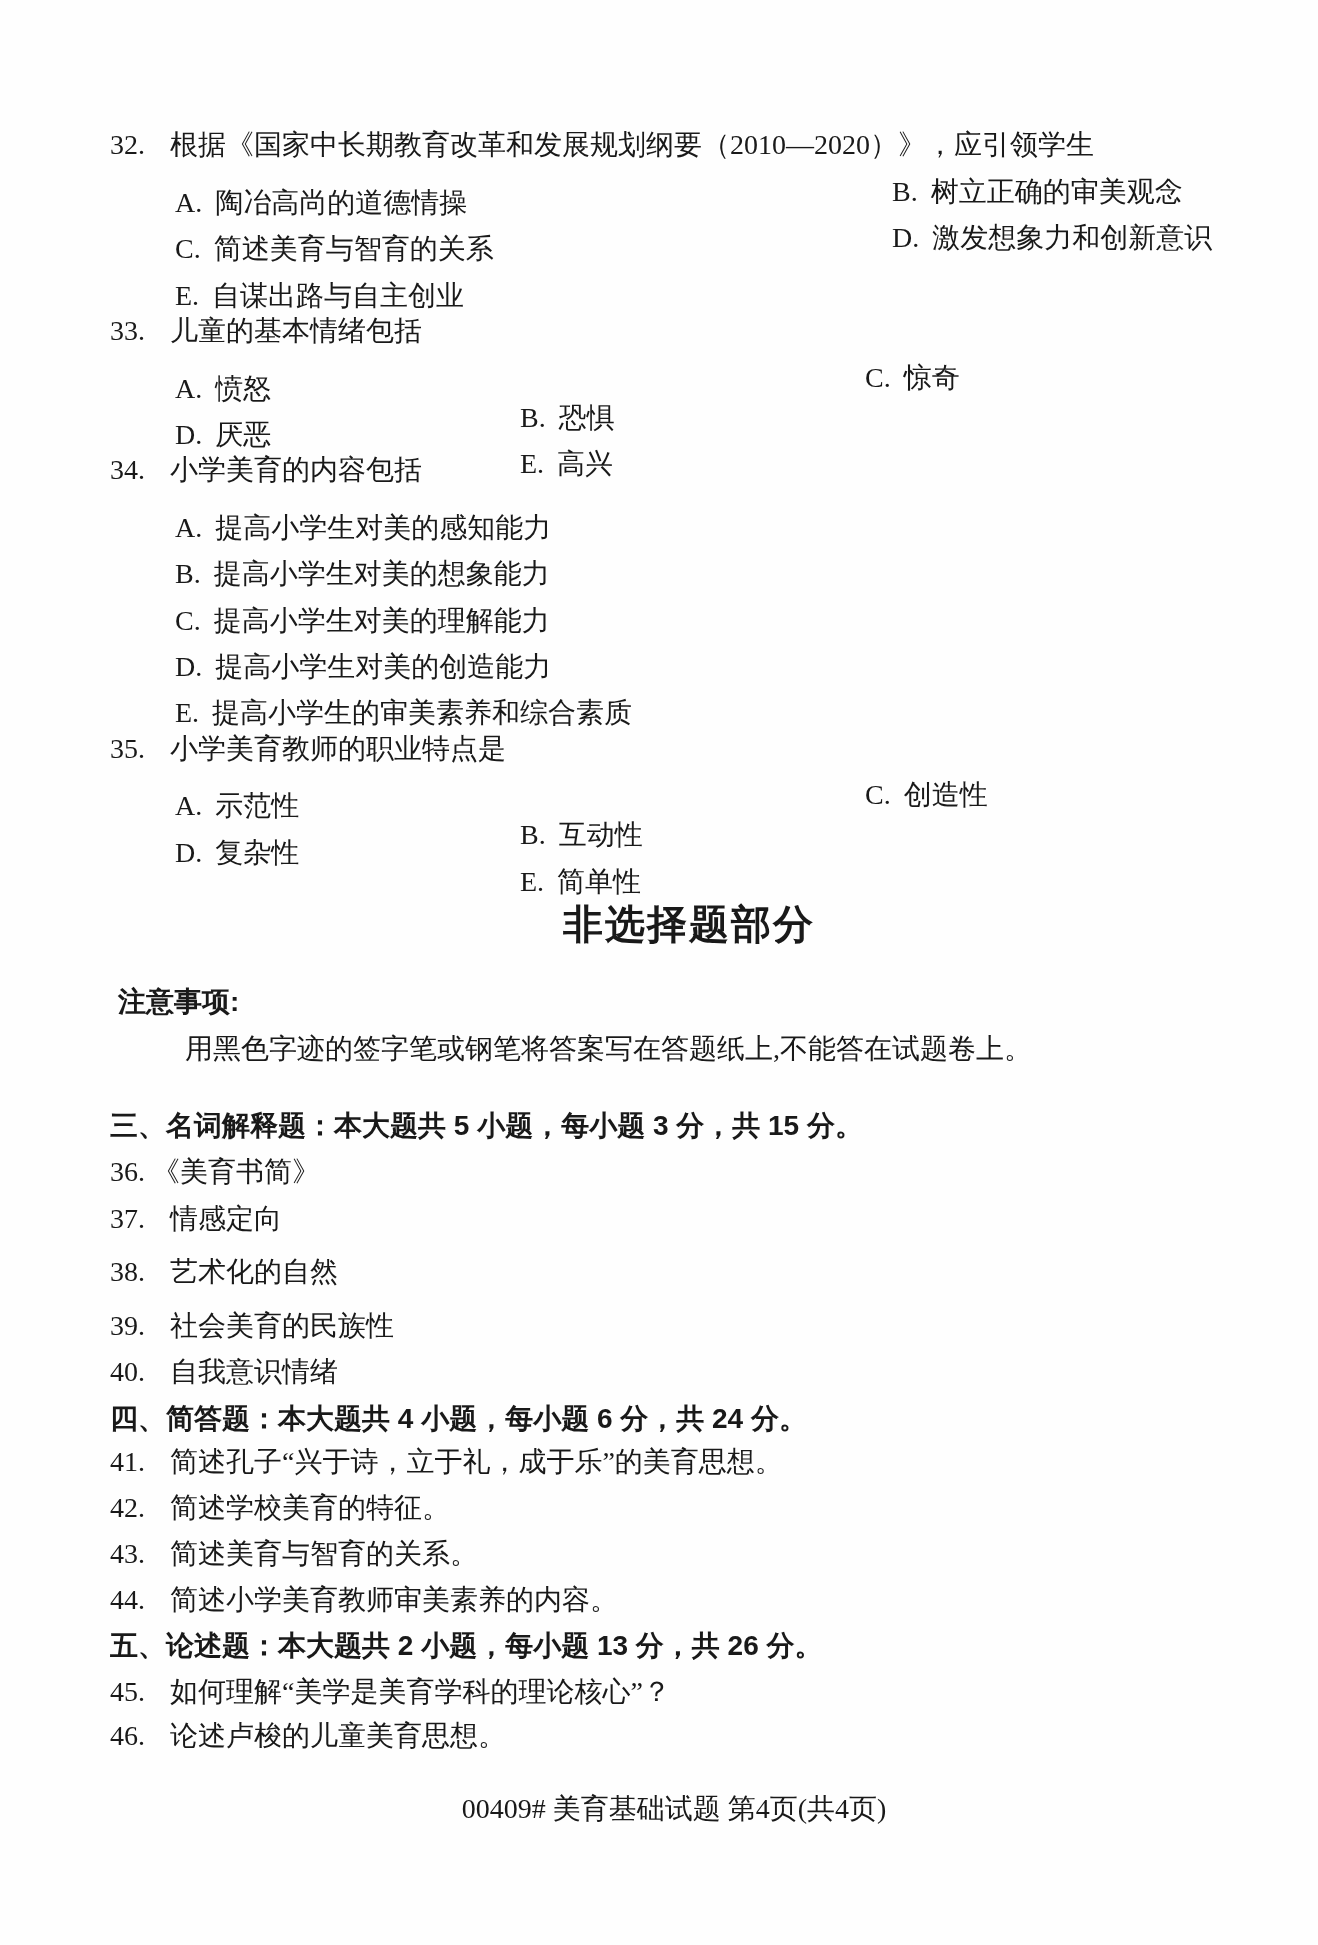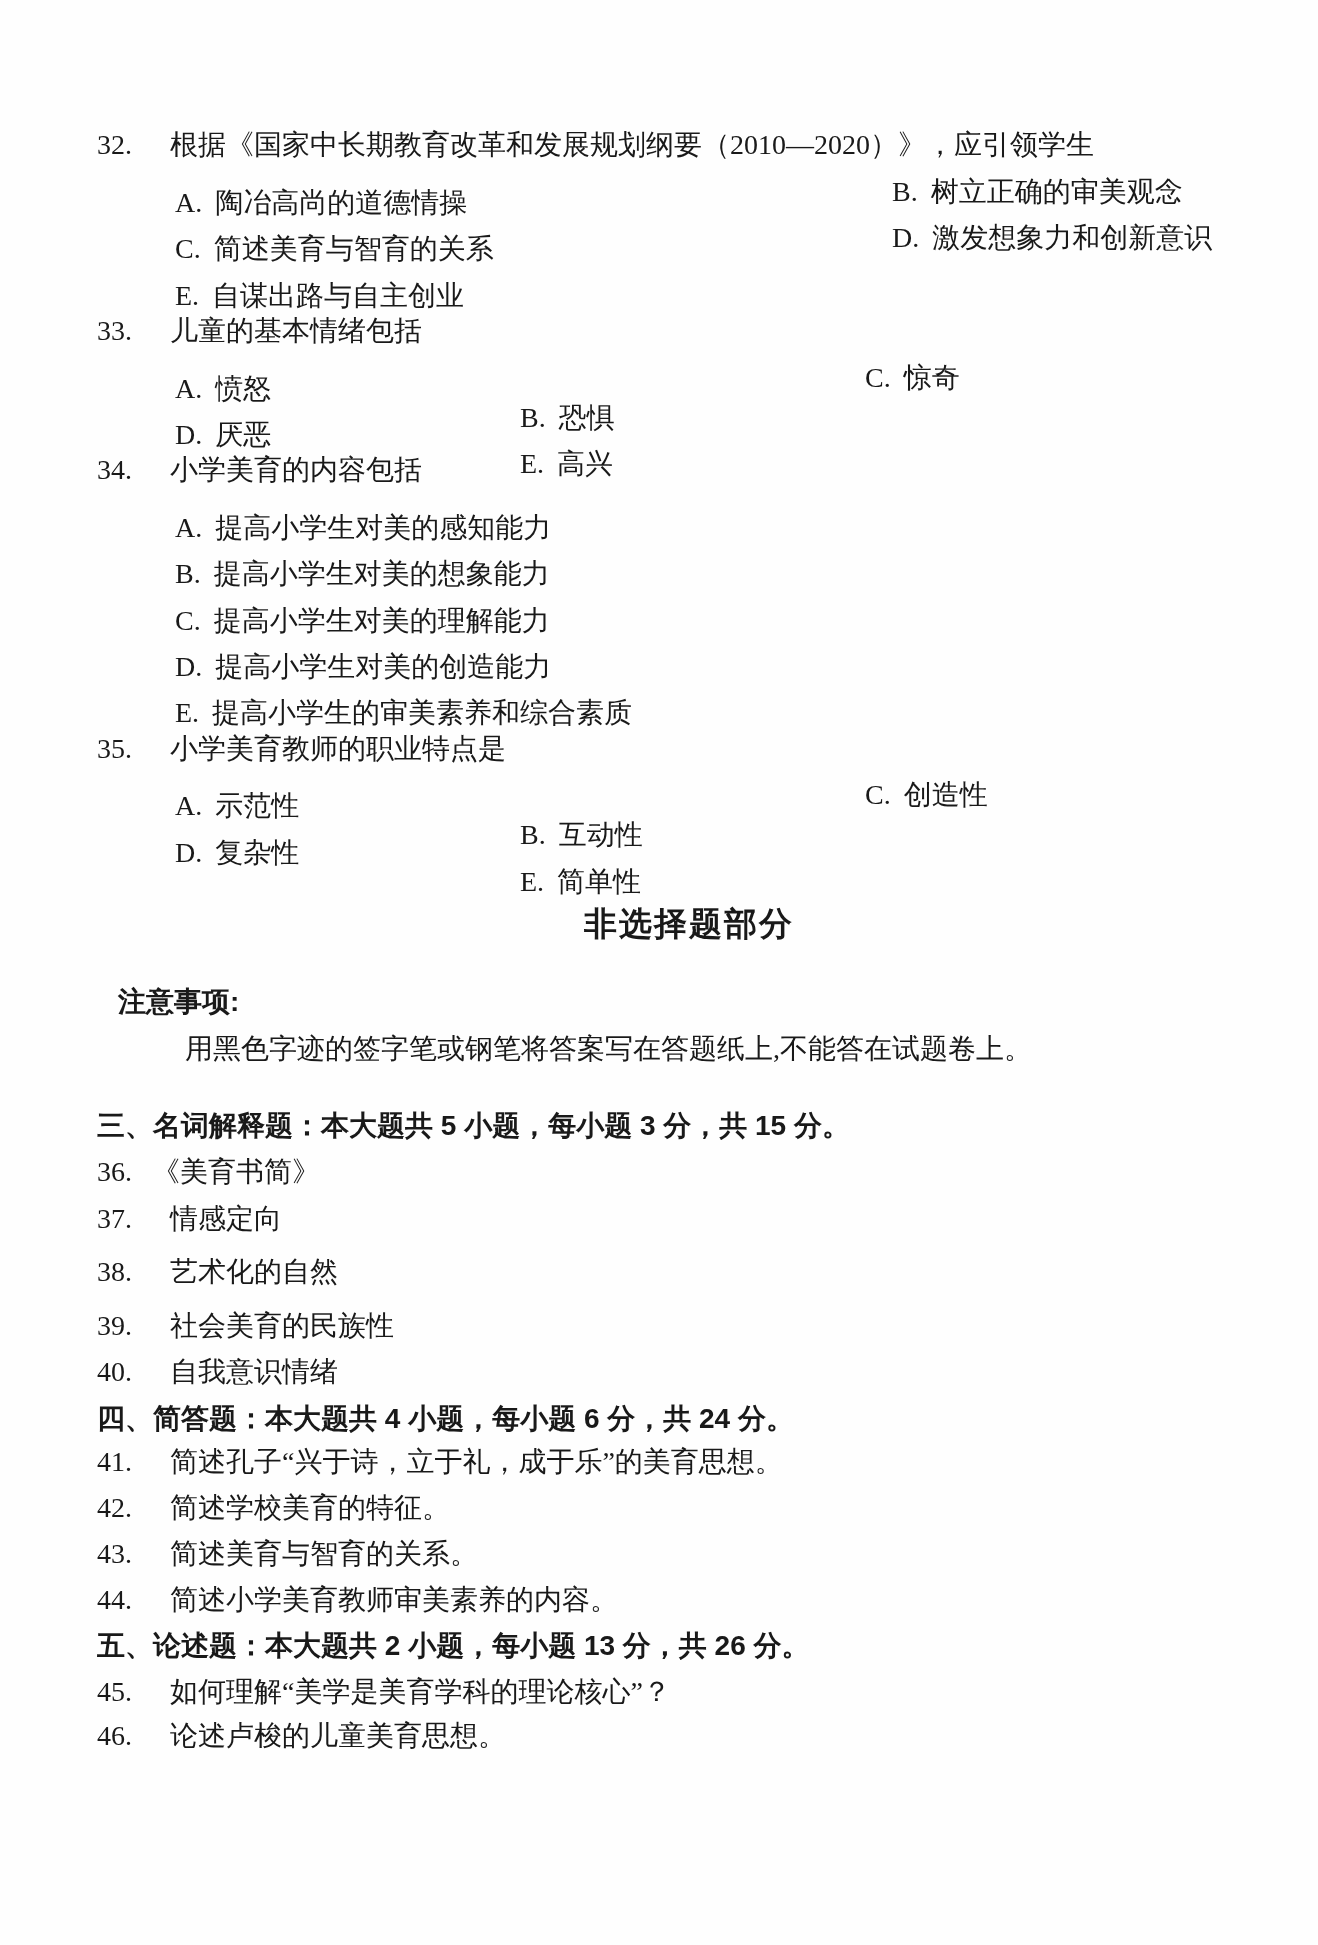--- a/index.html
+++ b/index.html
@@ -12,39 +12,39 @@
     color:#191919;
     font-family:"Liberation Serif","DejaVu Serif",serif;
     font-size:28px;
     overflow:hidden;
   }
   .row{
     position:absolute;left:0;right:0;
     height:46px;line-height:46px;
     white-space:nowrap;
   }
-  .qnum{position:absolute;left:97px;}
+  .qnum{position:absolute;left:110px;}
   .qtext{position:absolute;left:170px;}
   .qtext-tight{position:absolute;left:152px;}
   .opt{position:absolute;}
   .c1{left:175px;margin-top:11px;}
   .c2{left:520px;margin-top:40px;}
   .c3{left:865px;}
   .c2w{left:892px;text-align:right;}
   .letter{margin-right:13px;}
   .bold-sans{
     font-family:"Liberation Sans","DejaVu Sans",sans-serif;
     font-weight:700;
   }
   .section-title{
     position:absolute;left:0;right:0;
     height:56px;line-height:56px;
     text-align:center;
     padding-left:60px;
-    font-size:33px;
+    font-size:40px;
     font-family:"Liberation Sans","DejaVu Sans",sans-serif;
     font-weight:700;
     letter-spacing:2px;
   }
   .notice-indent{position:absolute;left:185px;}
   .footer-row{
     position:absolute;left:0;right:0;
     height:46px;line-height:46px;
     text-align:center;
     padding-left:30px;
@@ -177,14 +177,15 @@
   </div>
   <div class="row" style="top:1669px">
     <span class="qnum">45.</span>
     <span class="qtext">如何理解“美学是美育学科的理论核心”？</span>
   </div>
   <div class="row" style="top:1713px">
     <span class="qnum">46.</span>
     <span class="qtext">论述卢梭的儿童美育思想。</span>
   </div>
 
+  <div class="footer-row" style="top:1786px">00409# 美育基础试题 第4页(共4页)</div>
 
 </div>
 
 </body></html>

